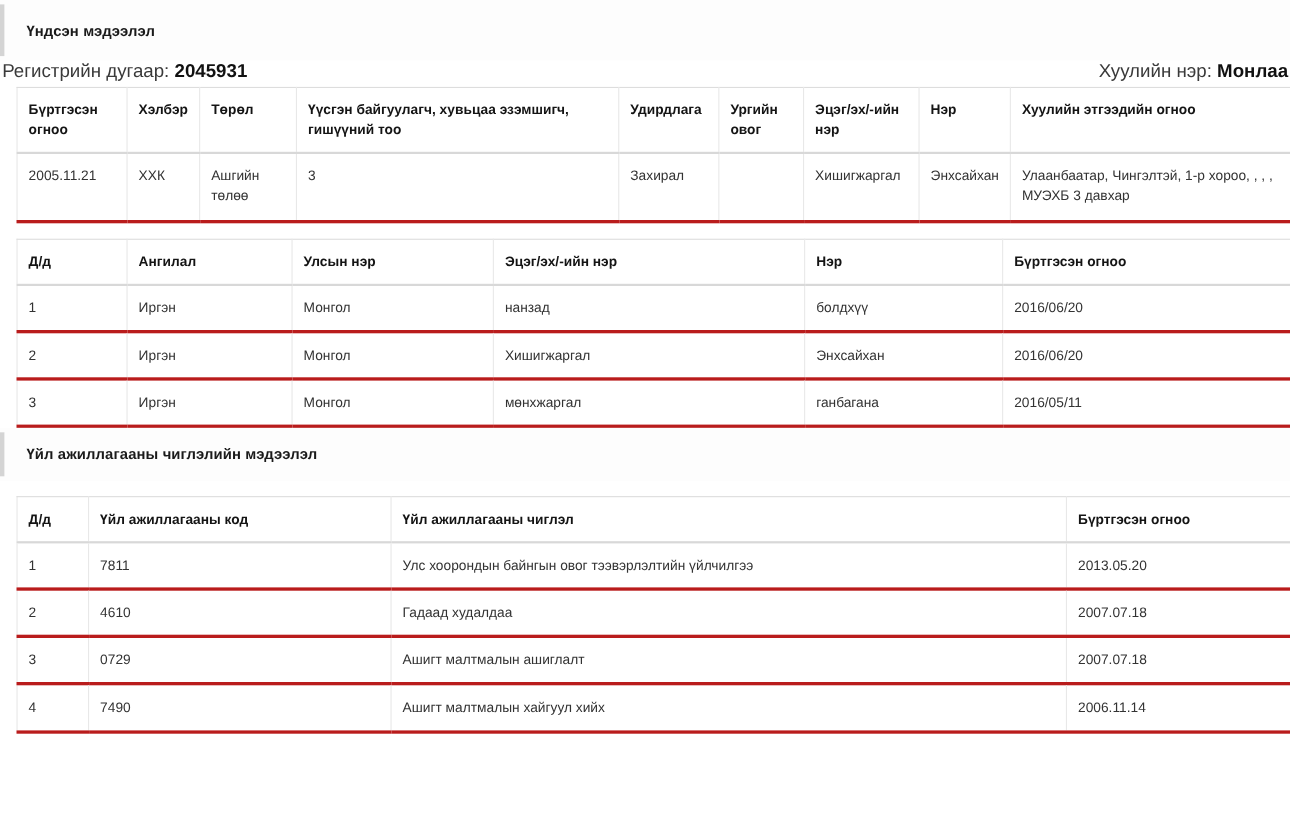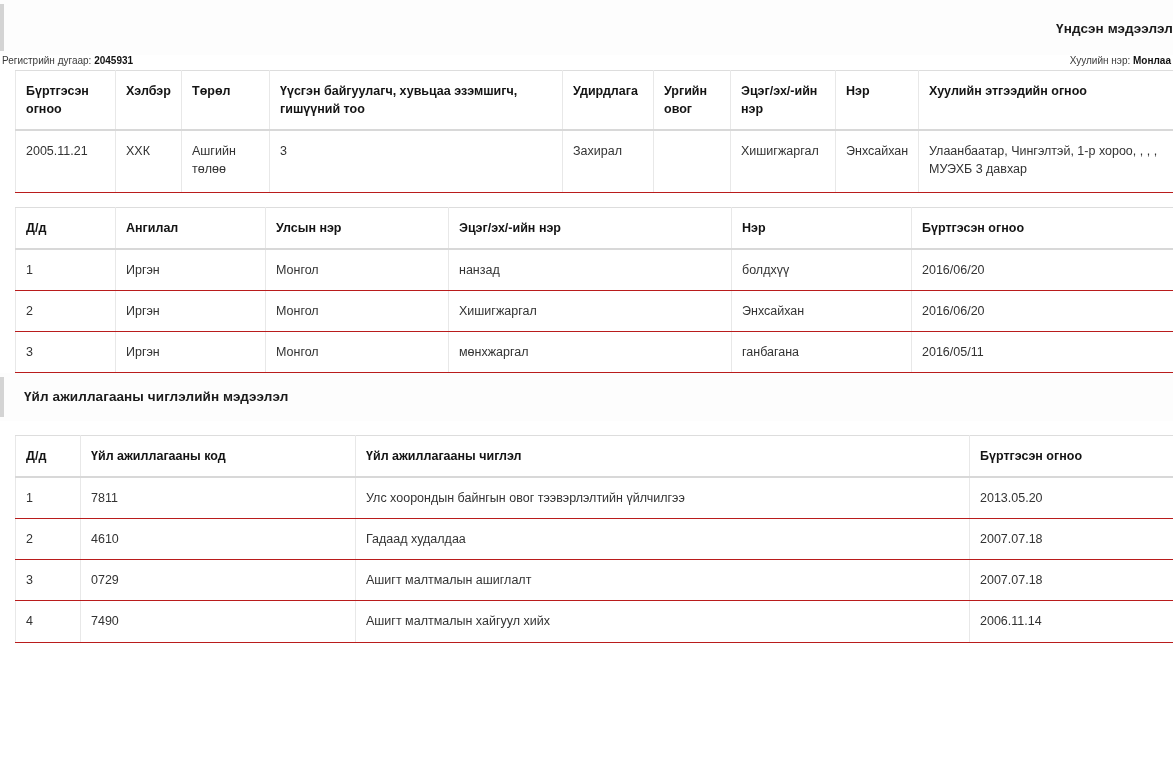--- a/index.html
+++ b/index.html
@@ -39,28 +39,28 @@
     width: 4px;
     background: #d4d4d4;
   }
   .section-head .section-title {
     font-size: 13.5px;
     font-weight: bold;
     color: #1a1a1a;
     letter-spacing: 0.1px;
     line-height: 1.1;
   }
-  .section-head.first { padding-top: 22px; padding-bottom: 18px; text-align: right; }
+  .section-head.first { padding-top: 22px; padding-bottom: 18px; }
 
   
   .meta-line {
     display: flex;
     justify-content: space-between;
     padding: 0 2px 4px 2px;
-    font-size: 10px;
+    font-size: 17px;
     color: #3a3a3a;
   }
   .meta-line .meta-left,
   .meta-line .meta-right {
     white-space: nowrap;
   }
   .meta-line .meta-value {
     font-weight: bold;
     color: #111;
   }
@@ -89,21 +89,21 @@
     font-weight: bold;
     color: #141414;
     padding: 11px 10px 11px 10px;
     background: #ffffff;
   }
   table.grid td {
     padding: 11px 10px 11px 10px;
     color: #333333;
     font-weight: normal;
     border-top: 1px solid #ececec;
-    border-bottom: 1px solid #b91c1c;
+    border-bottom: 3px solid #b91c1c;
   }
   table.grid.t1 td { height: 62px; }
   table.grid.t2 td,
   table.grid.t3 td { height: 39px; vertical-align: middle; }
   .spacer-14 { height: 14px; }
 
   
   table.t1 col.c0 { width: 100px; }
   table.t1 col.c1 { width: 66px; }
   table.t1 col.c2 { width: 88px; }

